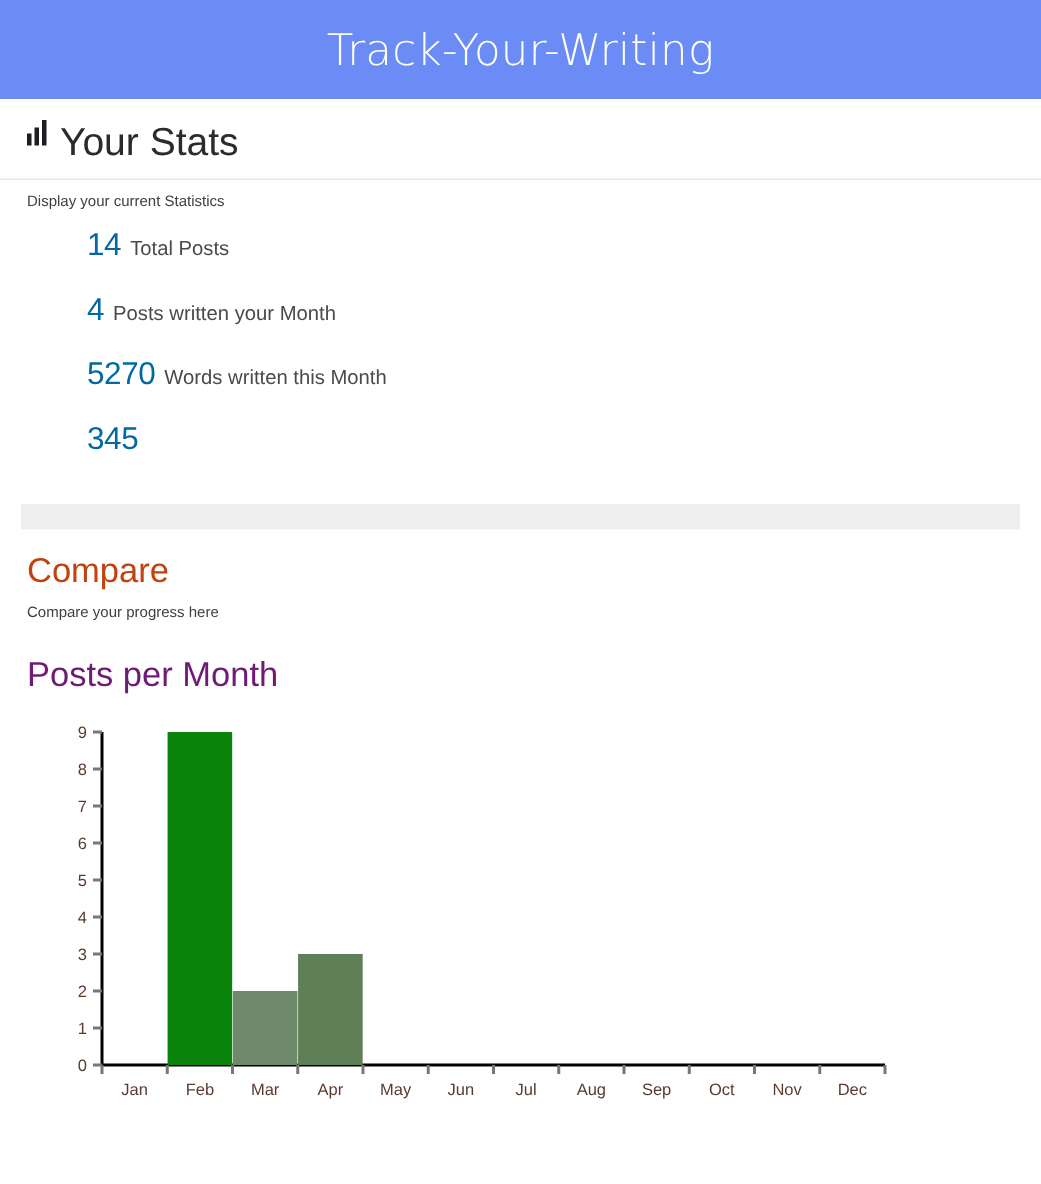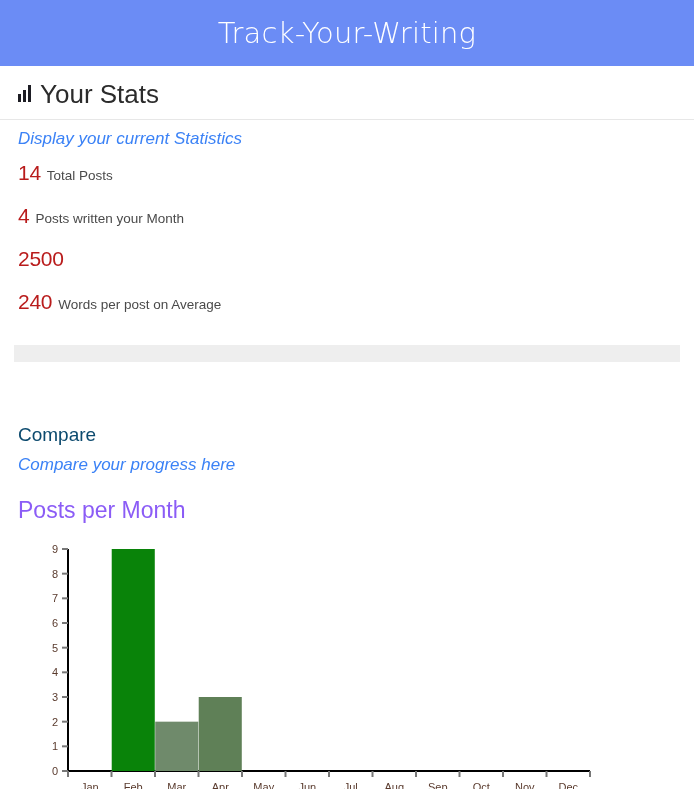--- a/index.html
+++ b/index.html
@@ -32,21 +32,20 @@
     letter-spacing: .2px;
     line-height: 1;
     font-family: "DejaVu Sans", sans-serif;
   }
 
   
   .panel { padding: 0 18px; }
 
   .section-head {
     display: flex;
-    align-items: center;
     gap: 9px;
     padding-top: 14px;
     padding-bottom: 6px;
   }
   .section-title {
     font-size: 26px;
     font-weight: 400;
     color: #2b2b2b;
     line-height: 1.1;
   }
@@ -65,66 +64,65 @@
   .chart-icon i:nth-child(3) { height: 17px; }
 
   .hr-full {
     border: 0;
     border-top: 1px solid #e7e7e7;
     margin: 4px 0 0 0;
     width: 100%;
   }
 
   .subtitle {
-    font-style: italic;
-    font-size: 17px;
-    color: #3b82f6;
+    font-size: 10px;
+    color: #404040;
     padding-top: 9px;
   }
 
   
   .stats { padding-top: 12px; }
   .stat-row {
     display: flex;
     align-items: baseline;
     gap: 6px;
     height: 43px;
   }
   .stat-value {
     font-size: 21px;
-    color: #b91c1c;
+    color: #0369a1;
     font-weight: 400;
     letter-spacing: -.3px;
+    margin-left: 40px;
   }
   .stat-label {
     font-size: 13.5px;
     color: #4a4a4a;
     text-align: center;
   }
 
   
   .divider-band {
     height: 17px;
     background: #eeeeee;
     margin: 12px 14px 0 14px;
   }
 
   
   .compare-title {
-    font-size: 19px;
-    font-weight: 400;
-    color: #0c4a6e;
+    font-size: 23px;
+    font-weight: 400;
+    color: #c2410c;
     padding-top: 14px;
     line-height: 1.2;
-    margin-top: 48px;
   }
   .chart-heading {
     font-size: 23px;
     font-weight: 400;
-    color: #8b5cf6;
+    color: #701a75;
     padding-top: 22px;
     line-height: 1.2;
   }
 
   
   .chart-area {
     position: relative;
     margin-top: 18px;
     height: 270px;
   }
@@ -155,25 +153,25 @@
   <div class="stats">
     <div class="stat-row">
       <span class="stat-value">14</span>
       <span class="stat-label">Total Posts</span>
     </div>
     <div class="stat-row">
       <span class="stat-value">4</span>
       <span class="stat-label">Posts written your Month</span>
     </div>
     <div class="stat-row">
-      <span class="stat-value">2500</span>
-    </div>
-    <div class="stat-row">
-      <span class="stat-value">240</span>
-      <span class="stat-label">Words per post on Average</span>
+      <span class="stat-value">5270</span>
+      <span class="stat-label">Words written this Month</span>
+    </div>
+    <div class="stat-row">
+      <span class="stat-value">345</span>
     </div>
   </div>
 </div>
 
 <div class="divider-band"></div>
 
 <div class="panel">
   <div class="compare-title">Compare</div>
   <div class="subtitle">Compare your progress here</div>
   <div class="chart-heading">Posts per Month</div>

